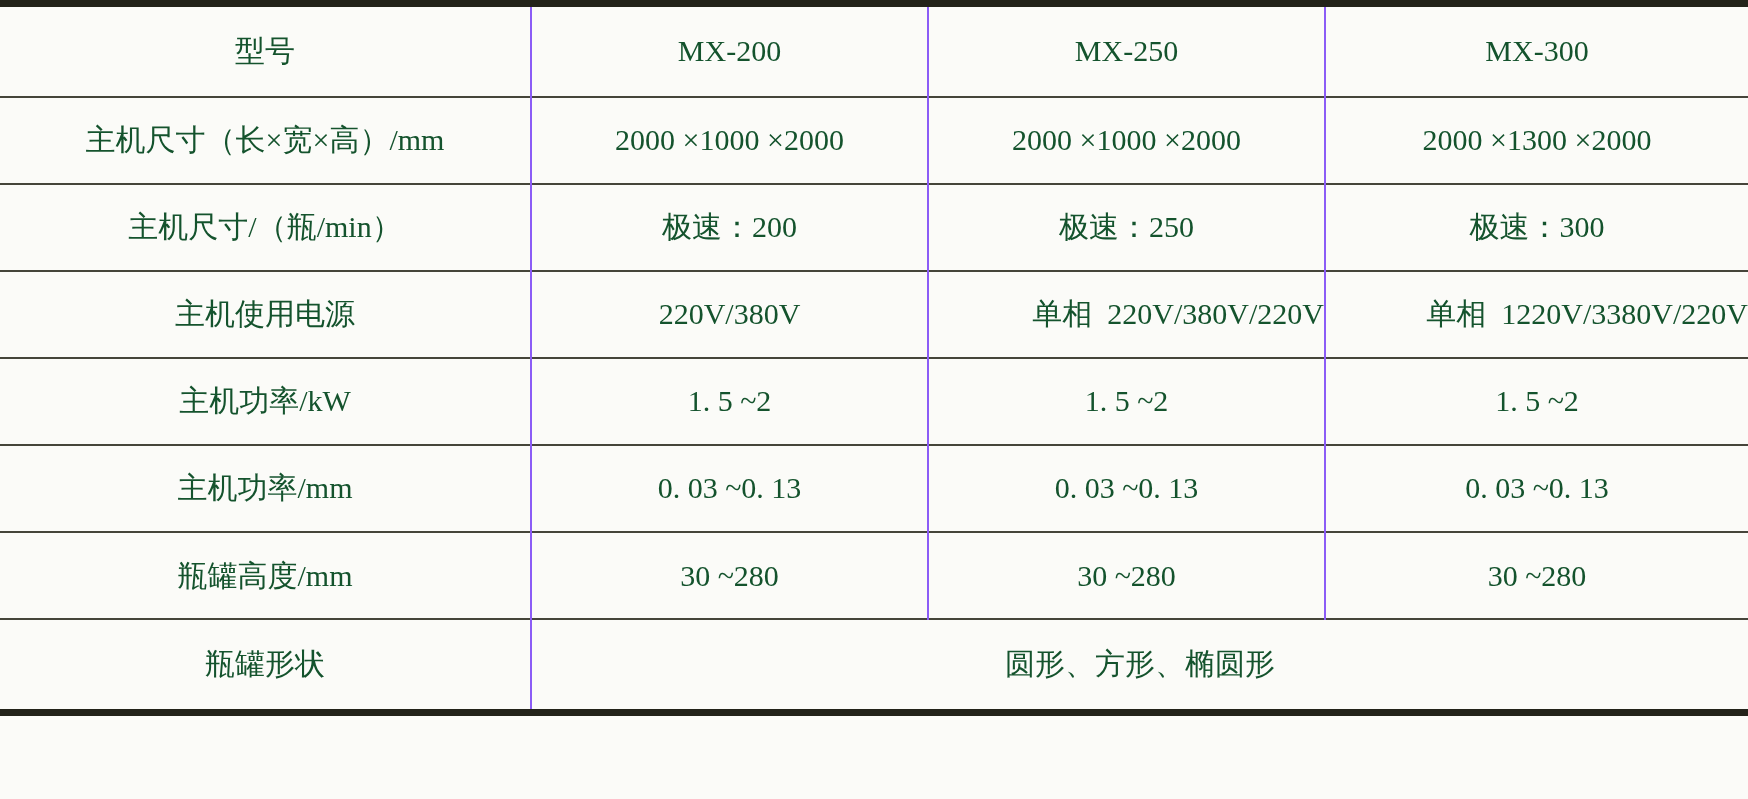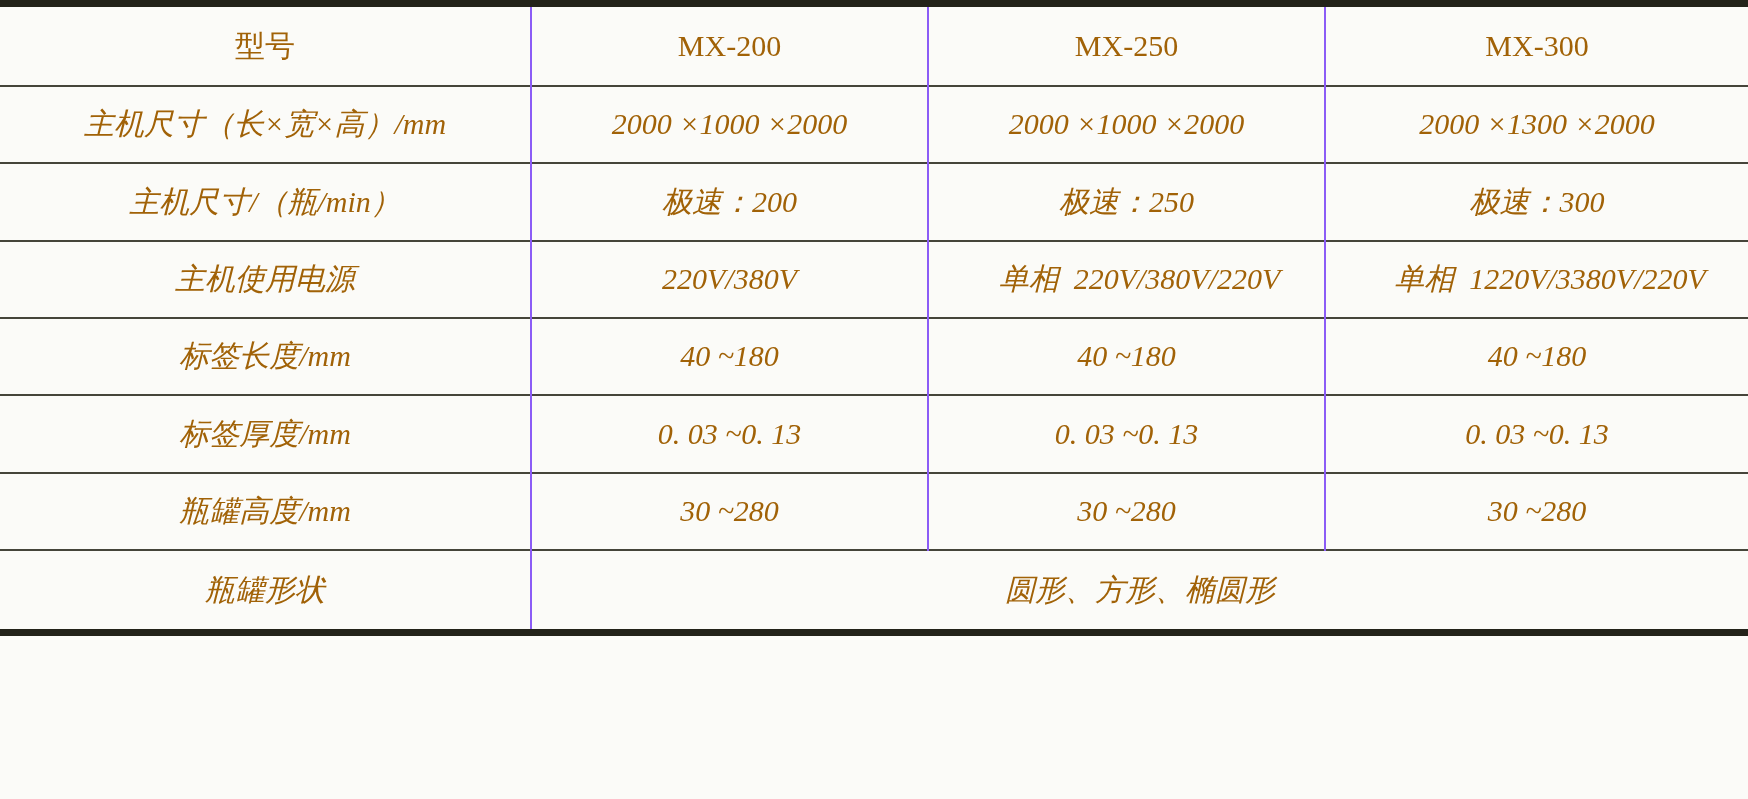--- a/index.html
+++ b/index.html
@@ -5,44 +5,44 @@
   html, body {
     margin: 0;
     padding: 0;
     width: 1748px;
     height: 799px;
     background: #fbfbf8;
     overflow: hidden;
   }
   table.spec {
     width: 1748px;
-    height: 636px;
+    height: 716px;
     border-collapse: collapse;
     table-layout: fixed;
     border-top: 7px solid #23231a;
     border-bottom: 7px solid #23231a;
     font-family: "Liberation Serif", "DejaVu Serif", serif;
-    color: #a16207;
+    color: #14532d;
     background: #fbfbf8;
   }
   col.c0 { width: 531px; }
   col.c1 { width: 397px; }
   col.c2 { width: 397px; }
   col.c3 { width: 423px; }
   td {
     text-align: center;
     vertical-align: middle;
     font-size: 30px;
     line-height: 1.15;
     white-space: pre;
     padding: 0;
   }
-  tr + tr td { border-top: 2px solid #45453a; font-style: italic; }
+  tr + tr td { border-top: 2px solid #45453a; }
   td.v { border-left: 2px solid #8b5cf6; }
-  td.al { text-align: center; padding-left: 26px; }
+  td.al { text-align: right; padding-left: 26px; }
 </style>
 </head>
 <body>
 
 <table class="spec">
   <colgroup>
     <col class="c0">
       <col class="c1">
       <col class="c2">
       <col class="c3">
@@ -66,27 +66,27 @@
       <td class="v">极速：250</td>
       <td class="v">极速：300</td>
     </tr>
     <tr>
       <td>主机使用电源</td>
       <td class="v">220V/380V</td>
       <td class="v al">单相  220V/380V/220V</td>
       <td class="v al">单相  1220V/3380V/220V</td>
     </tr>
     <tr>
-      <td>标签长度/mm</td>
-      <td class="v">40 ~180</td>
-      <td class="v">40 ~180</td>
-      <td class="v">40 ~180</td>
+      <td>主机功率/kW</td>
+      <td class="v">1. 5 ~2</td>
+      <td class="v">1. 5 ~2</td>
+      <td class="v">1. 5 ~2</td>
     </tr>
     <tr>
-      <td>标签厚度/mm</td>
+      <td>主机功率/mm</td>
       <td class="v">0. 03 ~0. 13</td>
       <td class="v">0. 03 ~0. 13</td>
       <td class="v">0. 03 ~0. 13</td>
     </tr>
     <tr>
       <td>瓶罐高度/mm</td>
       <td class="v">30 ~280</td>
       <td class="v">30 ~280</td>
       <td class="v">30 ~280</td>
     </tr>

